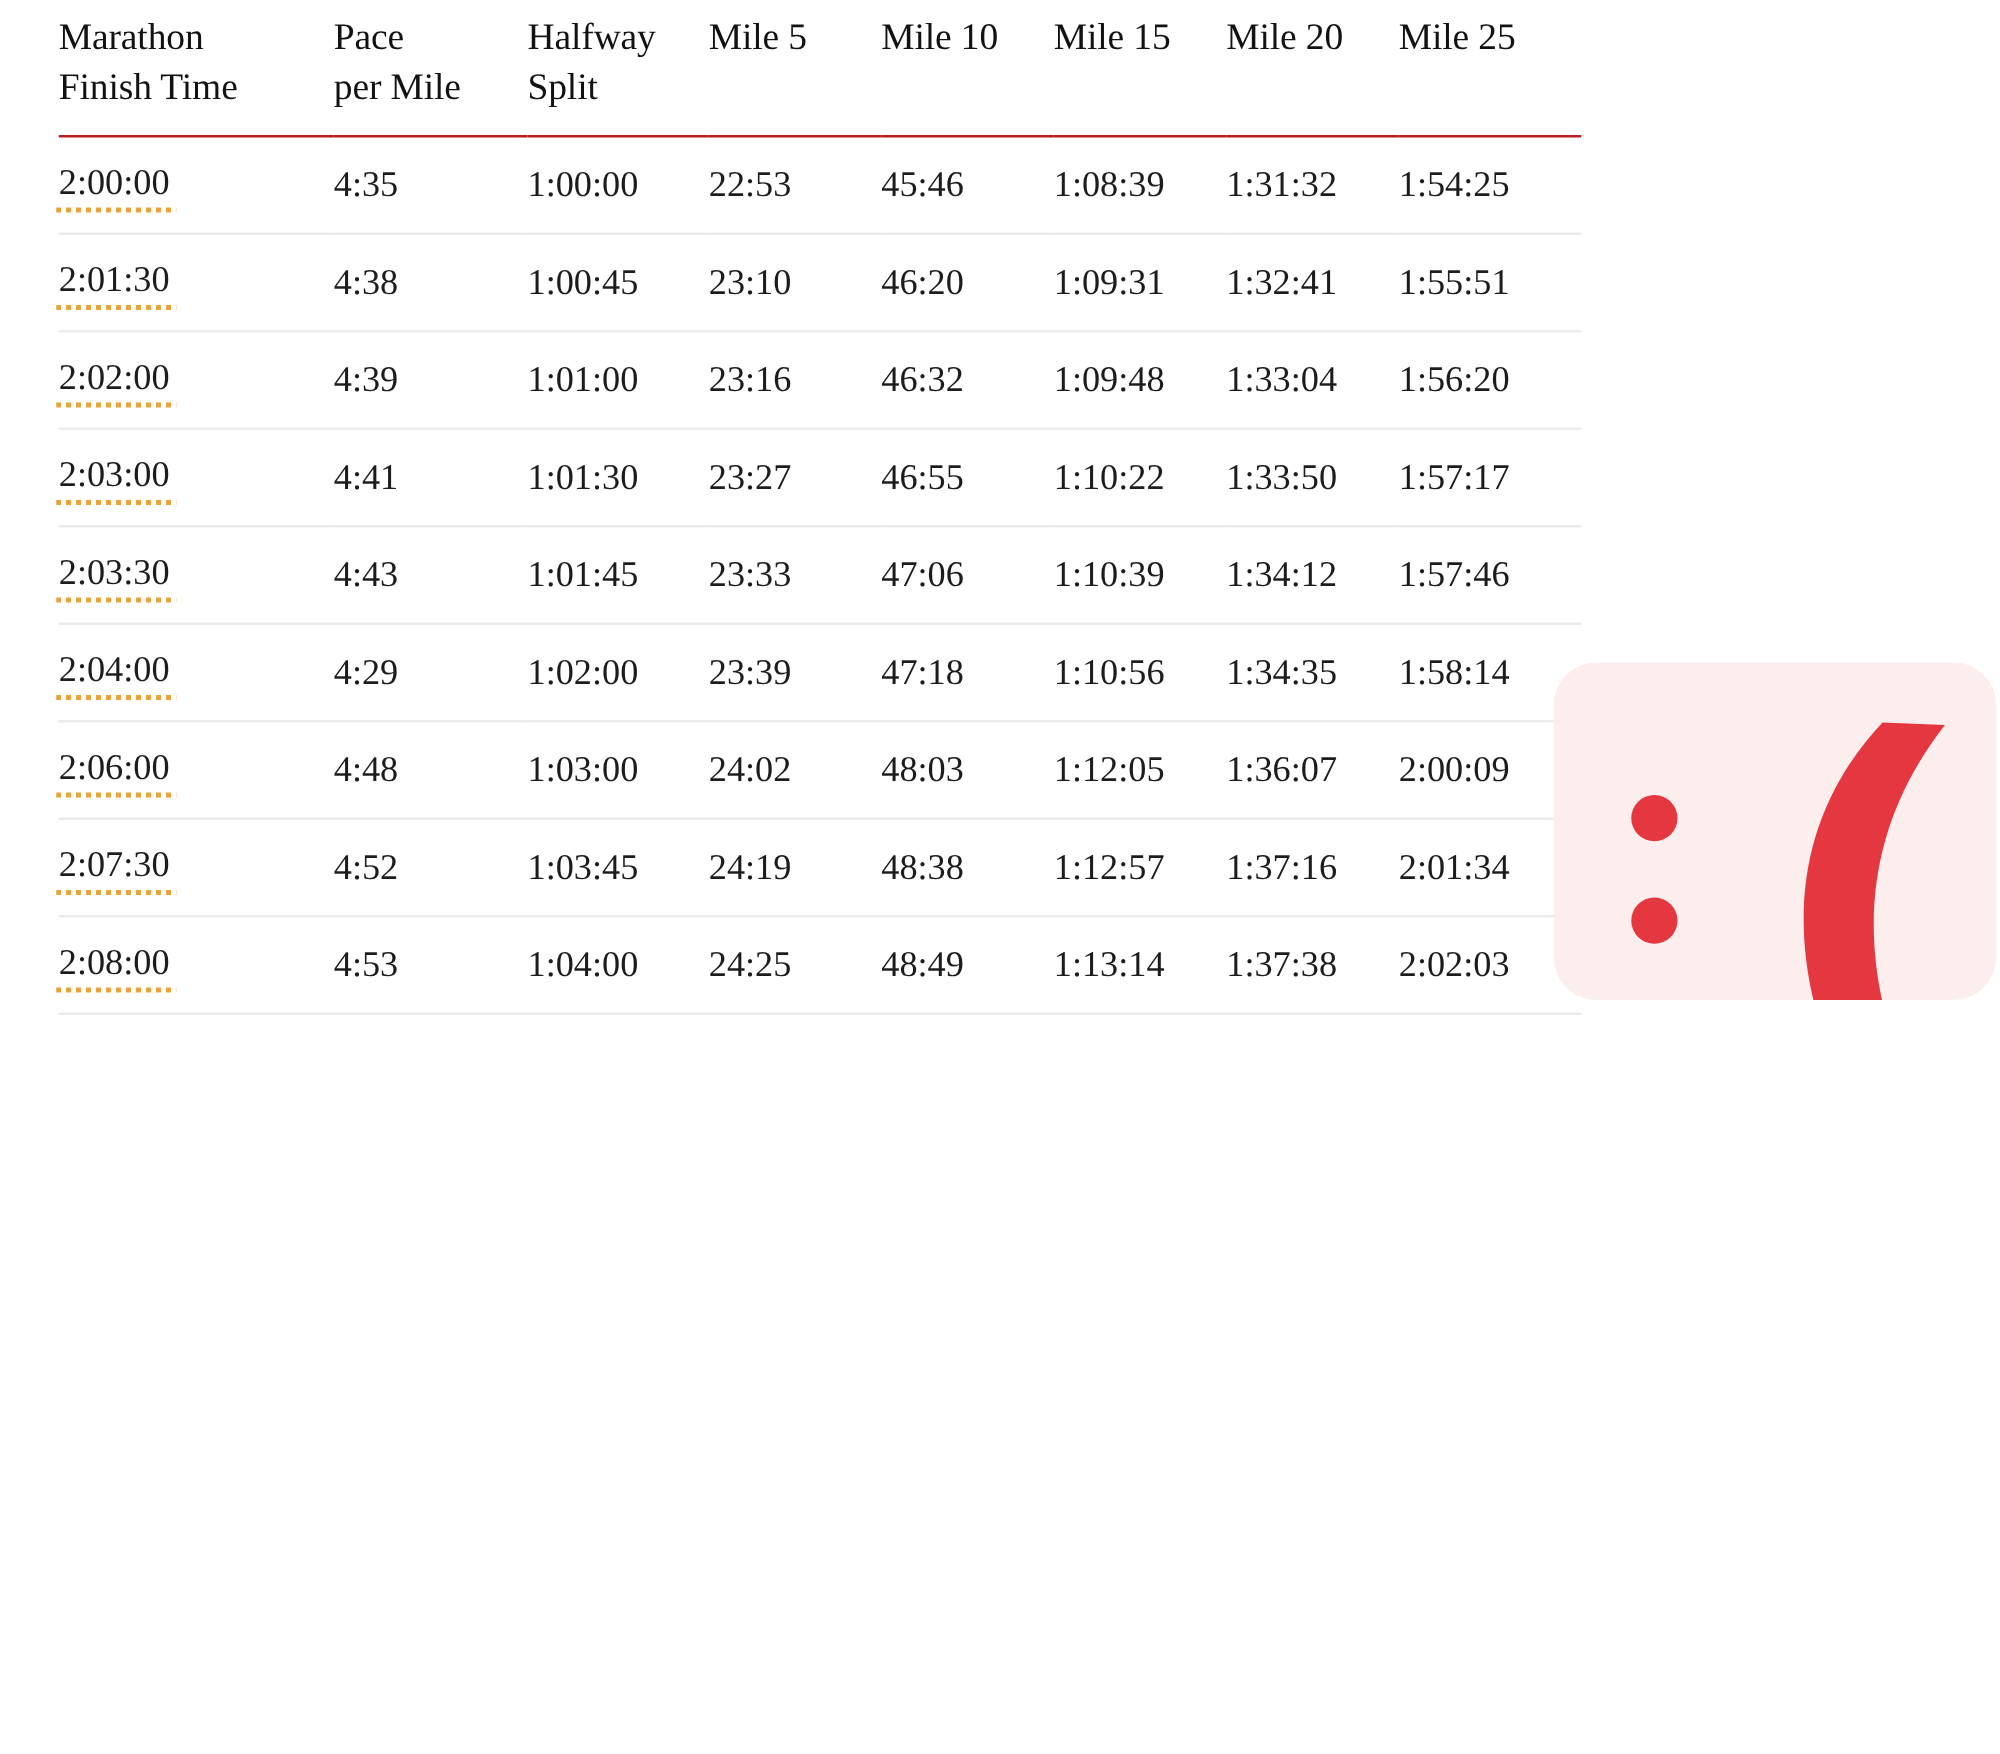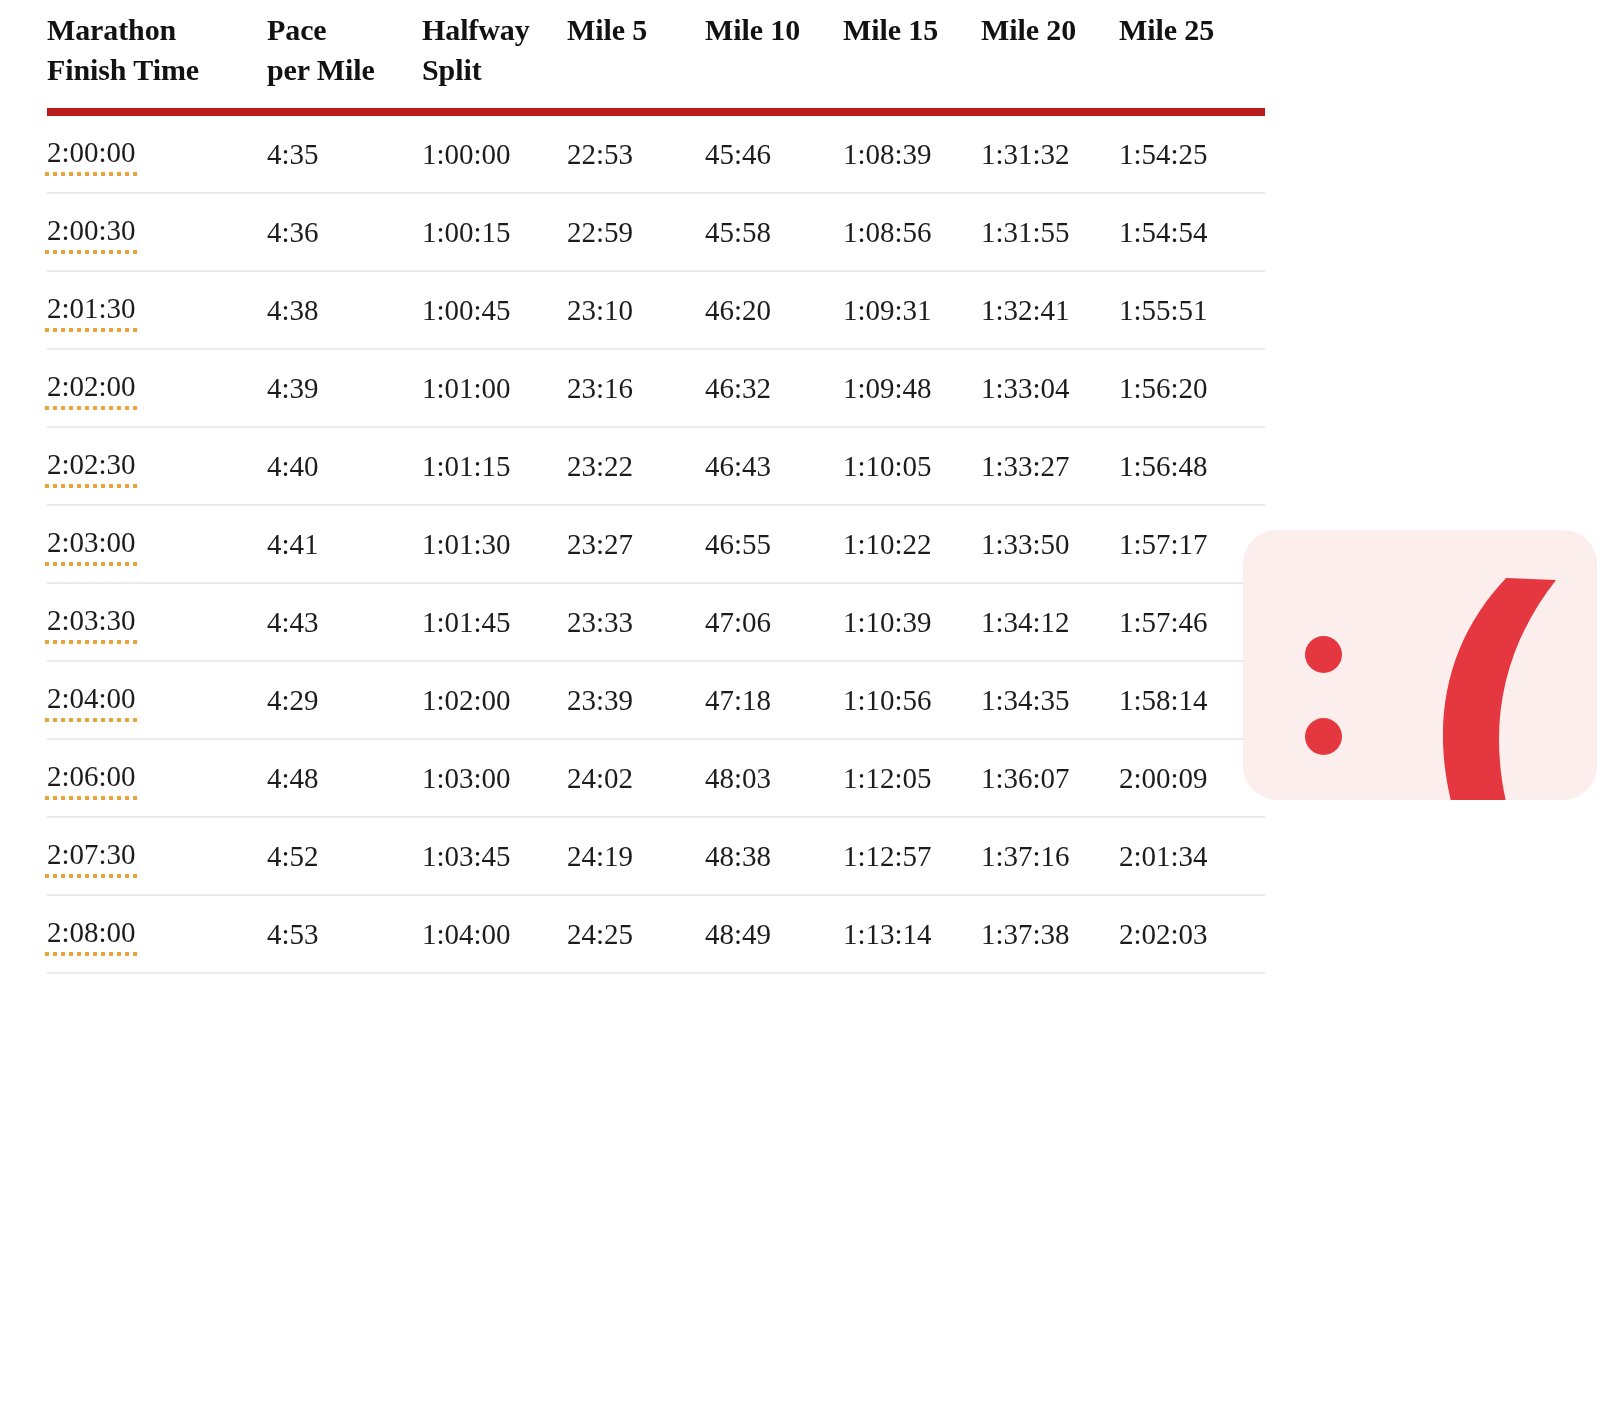--- a/index.html
+++ b/index.html
@@ -26,26 +26,26 @@
     width: 1218px;
   }
   table.pace-table {
     border-collapse: collapse;
     width: 1218px;
     table-layout: fixed;
   }
   table.pace-table th {
     text-align: left;
     vertical-align: top;
-    font-weight: bold;
+    font-weight: normal;
     font-size: 30px;
     line-height: 1.32;
     letter-spacing: -0.1px;
     padding: 10px 0 19px 0;
-    border-bottom: 8px solid #b91c1c;
+    border-bottom: 2px solid #b91c1c;
     color: #121212;
     white-space: pre-line;
   }
   table.pace-table td {
     text-align: left;
     vertical-align: middle;
     font-size: 29px;
     line-height: 1;
     padding: 22px 0 22px 0;
     border-bottom: 2px solid #ebebeb;
@@ -152,58 +152,38 @@
           <td class="finish-cell"><span class="finish-val">2:00:00</span></td>
           <td>4:35</td>
           <td>1:00:00</td>
           <td>22:53</td>
           <td>45:46</td>
           <td>1:08:39</td>
           <td>1:31:32</td>
           <td>1:54:25</td>
         </tr>
         <tr>
-          <td class="finish-cell"><span class="finish-val">2:00:30</span></td>
-          <td>4:36</td>
-          <td>1:00:15</td>
-          <td>22:59</td>
-          <td>45:58</td>
-          <td>1:08:56</td>
-          <td>1:31:55</td>
-          <td>1:54:54</td>
-        </tr>
-        <tr>
           <td class="finish-cell"><span class="finish-val">2:01:30</span></td>
           <td>4:38</td>
           <td>1:00:45</td>
           <td>23:10</td>
           <td>46:20</td>
           <td>1:09:31</td>
           <td>1:32:41</td>
           <td>1:55:51</td>
         </tr>
         <tr>
           <td class="finish-cell"><span class="finish-val">2:02:00</span></td>
           <td>4:39</td>
           <td>1:01:00</td>
           <td>23:16</td>
           <td>46:32</td>
           <td>1:09:48</td>
           <td>1:33:04</td>
           <td>1:56:20</td>
-        </tr>
-        <tr>
-          <td class="finish-cell"><span class="finish-val">2:02:30</span></td>
-          <td>4:40</td>
-          <td>1:01:15</td>
-          <td>23:22</td>
-          <td>46:43</td>
-          <td>1:10:05</td>
-          <td>1:33:27</td>
-          <td>1:56:48</td>
         </tr>
         <tr>
           <td class="finish-cell"><span class="finish-val">2:03:00</span></td>
           <td>4:41</td>
           <td>1:01:30</td>
           <td>23:27</td>
           <td>46:55</td>
           <td>1:10:22</td>
           <td>1:33:50</td>
           <td>1:57:17</td>

